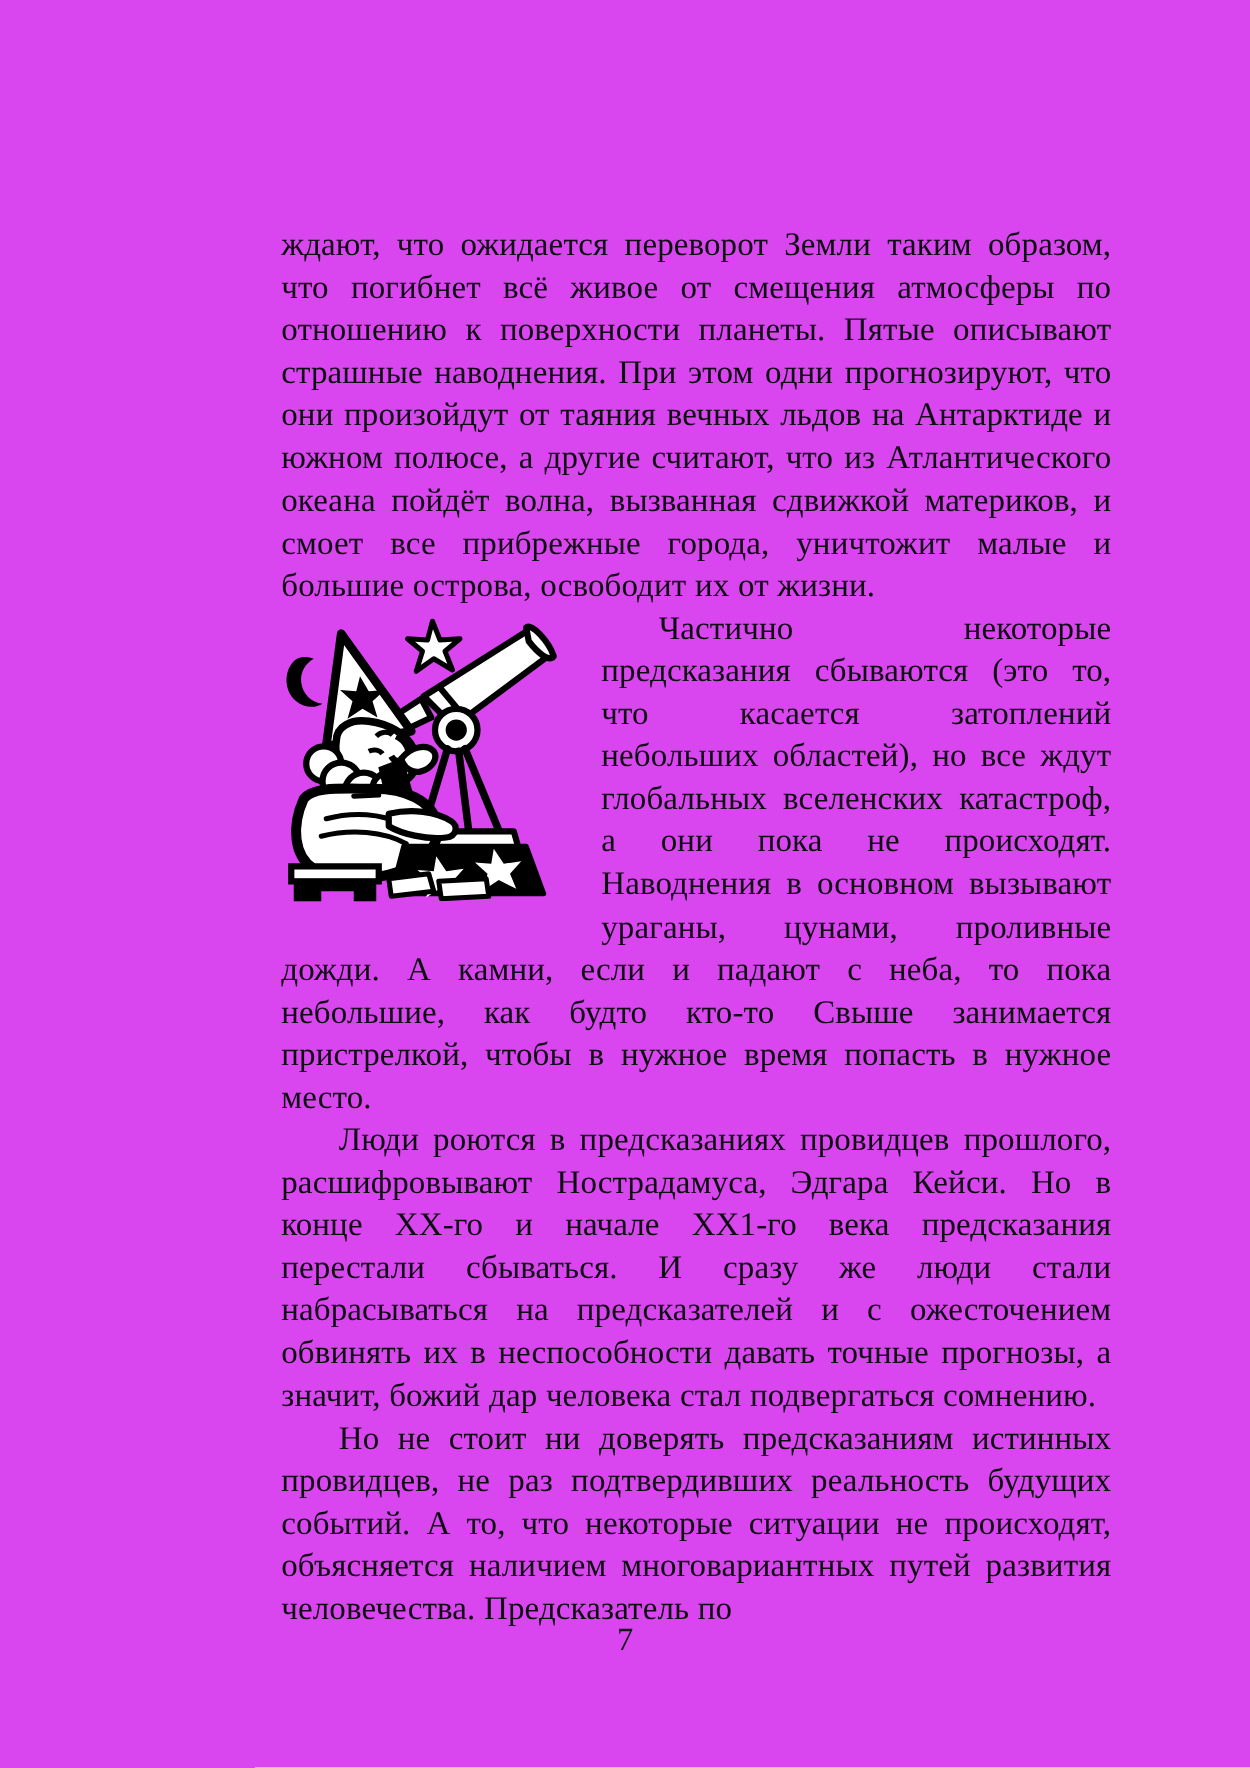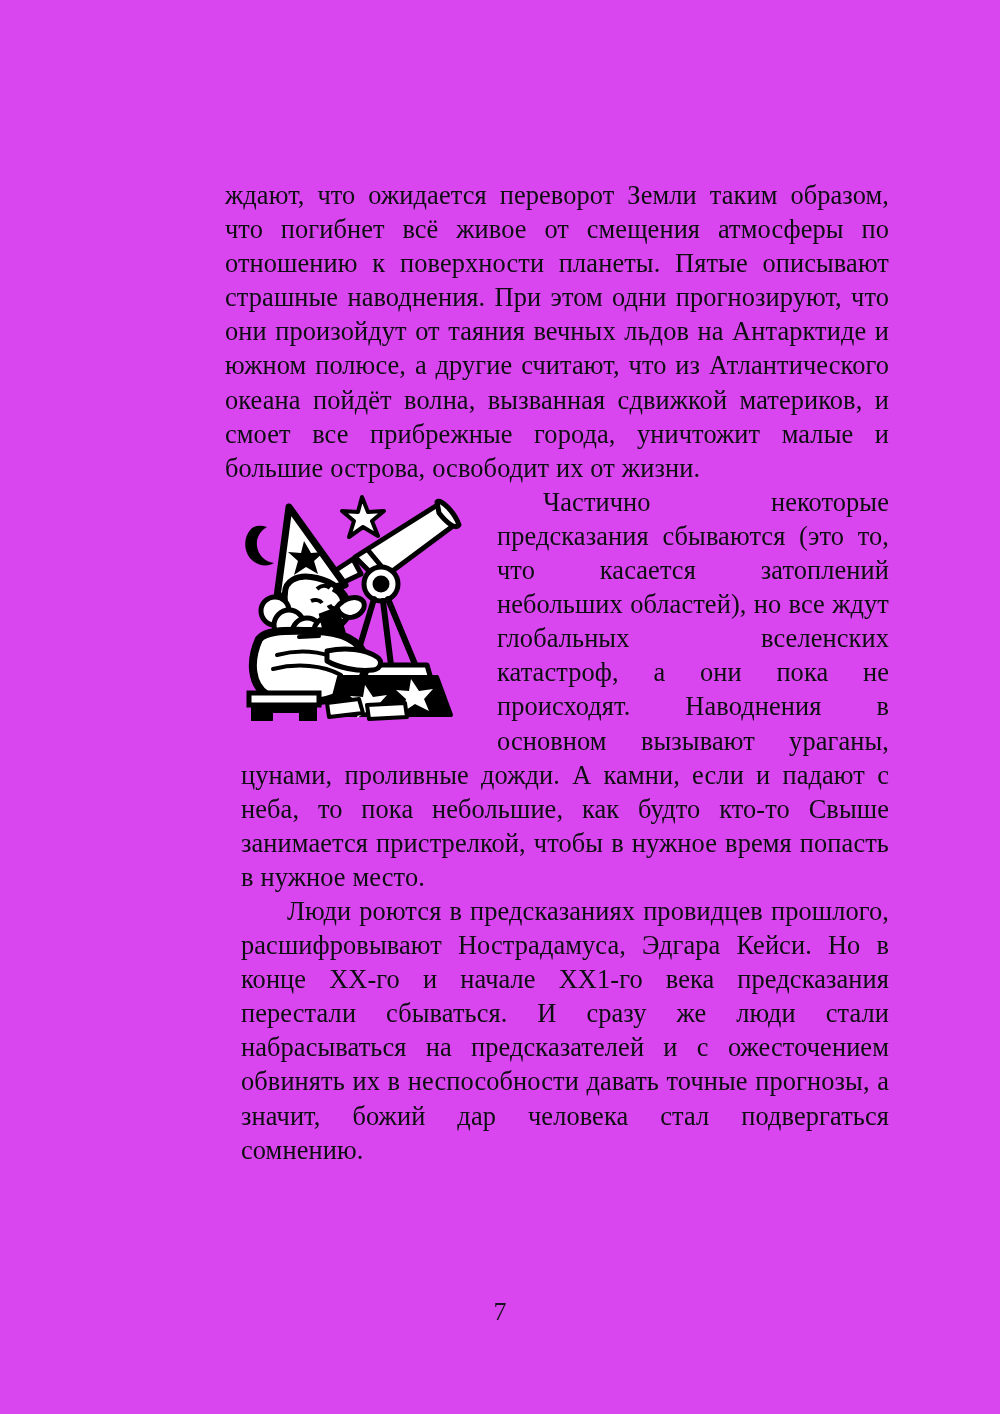--- a/index.html
+++ b/index.html
@@ -30,21 +30,20 @@
     line-height: 34.1px;
     text-align: justify;
     text-justify: inter-word;
     text-indent: 0;
     hyphens: manual;
     letter-spacing: 0.1px;
     word-spacing: 0.2px;
   }
   p.para.indent {
     text-indent: 46px;
-    margin-left: 16px;
   }
   
   .illustration {
     float: left;
     width: 240px;
     height: 232px;
     margin: 4px 16px 4px 0px;
     shape-margin: 4px;
   }
   .illustration svg {
@@ -150,18 +149,19 @@
               <path d="M126 216 L164 214 L166 228 L128 230 Z"></path>
             </g>
 
           </g>
         </svg>
       </span><span>Частично некоторые предсказания сбываются (это то, что касается затоплений небольших областей), но все ждут глобальных вселенских катастроф, а они пока не происходят. Наводнения в основном вызывают ураганы, цунами, проливные дожди. А камни, если и падают с неба, то пока небольшие, как будто кто-то Свыше занимается пристрелкой, чтобы в нужное время попасть в нужное место.</span>
     </p>
 
     <p class="para indent">Люди роются в предсказаниях провидцев прошлого, расшифровывают Нострадамуса, Эдгара Кейси. Но в конце XX-го и начале XX1-го века предсказания перестали сбываться. И сразу же люди стали набрасываться на предсказателей и с ожесточением обвинять их в неспособности давать точные прогнозы, а значит, божий дар человека стал подвергаться сомнению.</p>
 
+    <p class="para indent">Но не стоит ни доверять предсказаниям истинных провидцев, не раз подтвердивших реальность будущих событий. А то, что некоторые ситуации не происходят, объясняется наличием многовариантных путей развития человечества. Предсказатель по</p>
 
   </div>
 
   <div class="folio">7</div>
 
 </div>
 
 </body></html>

